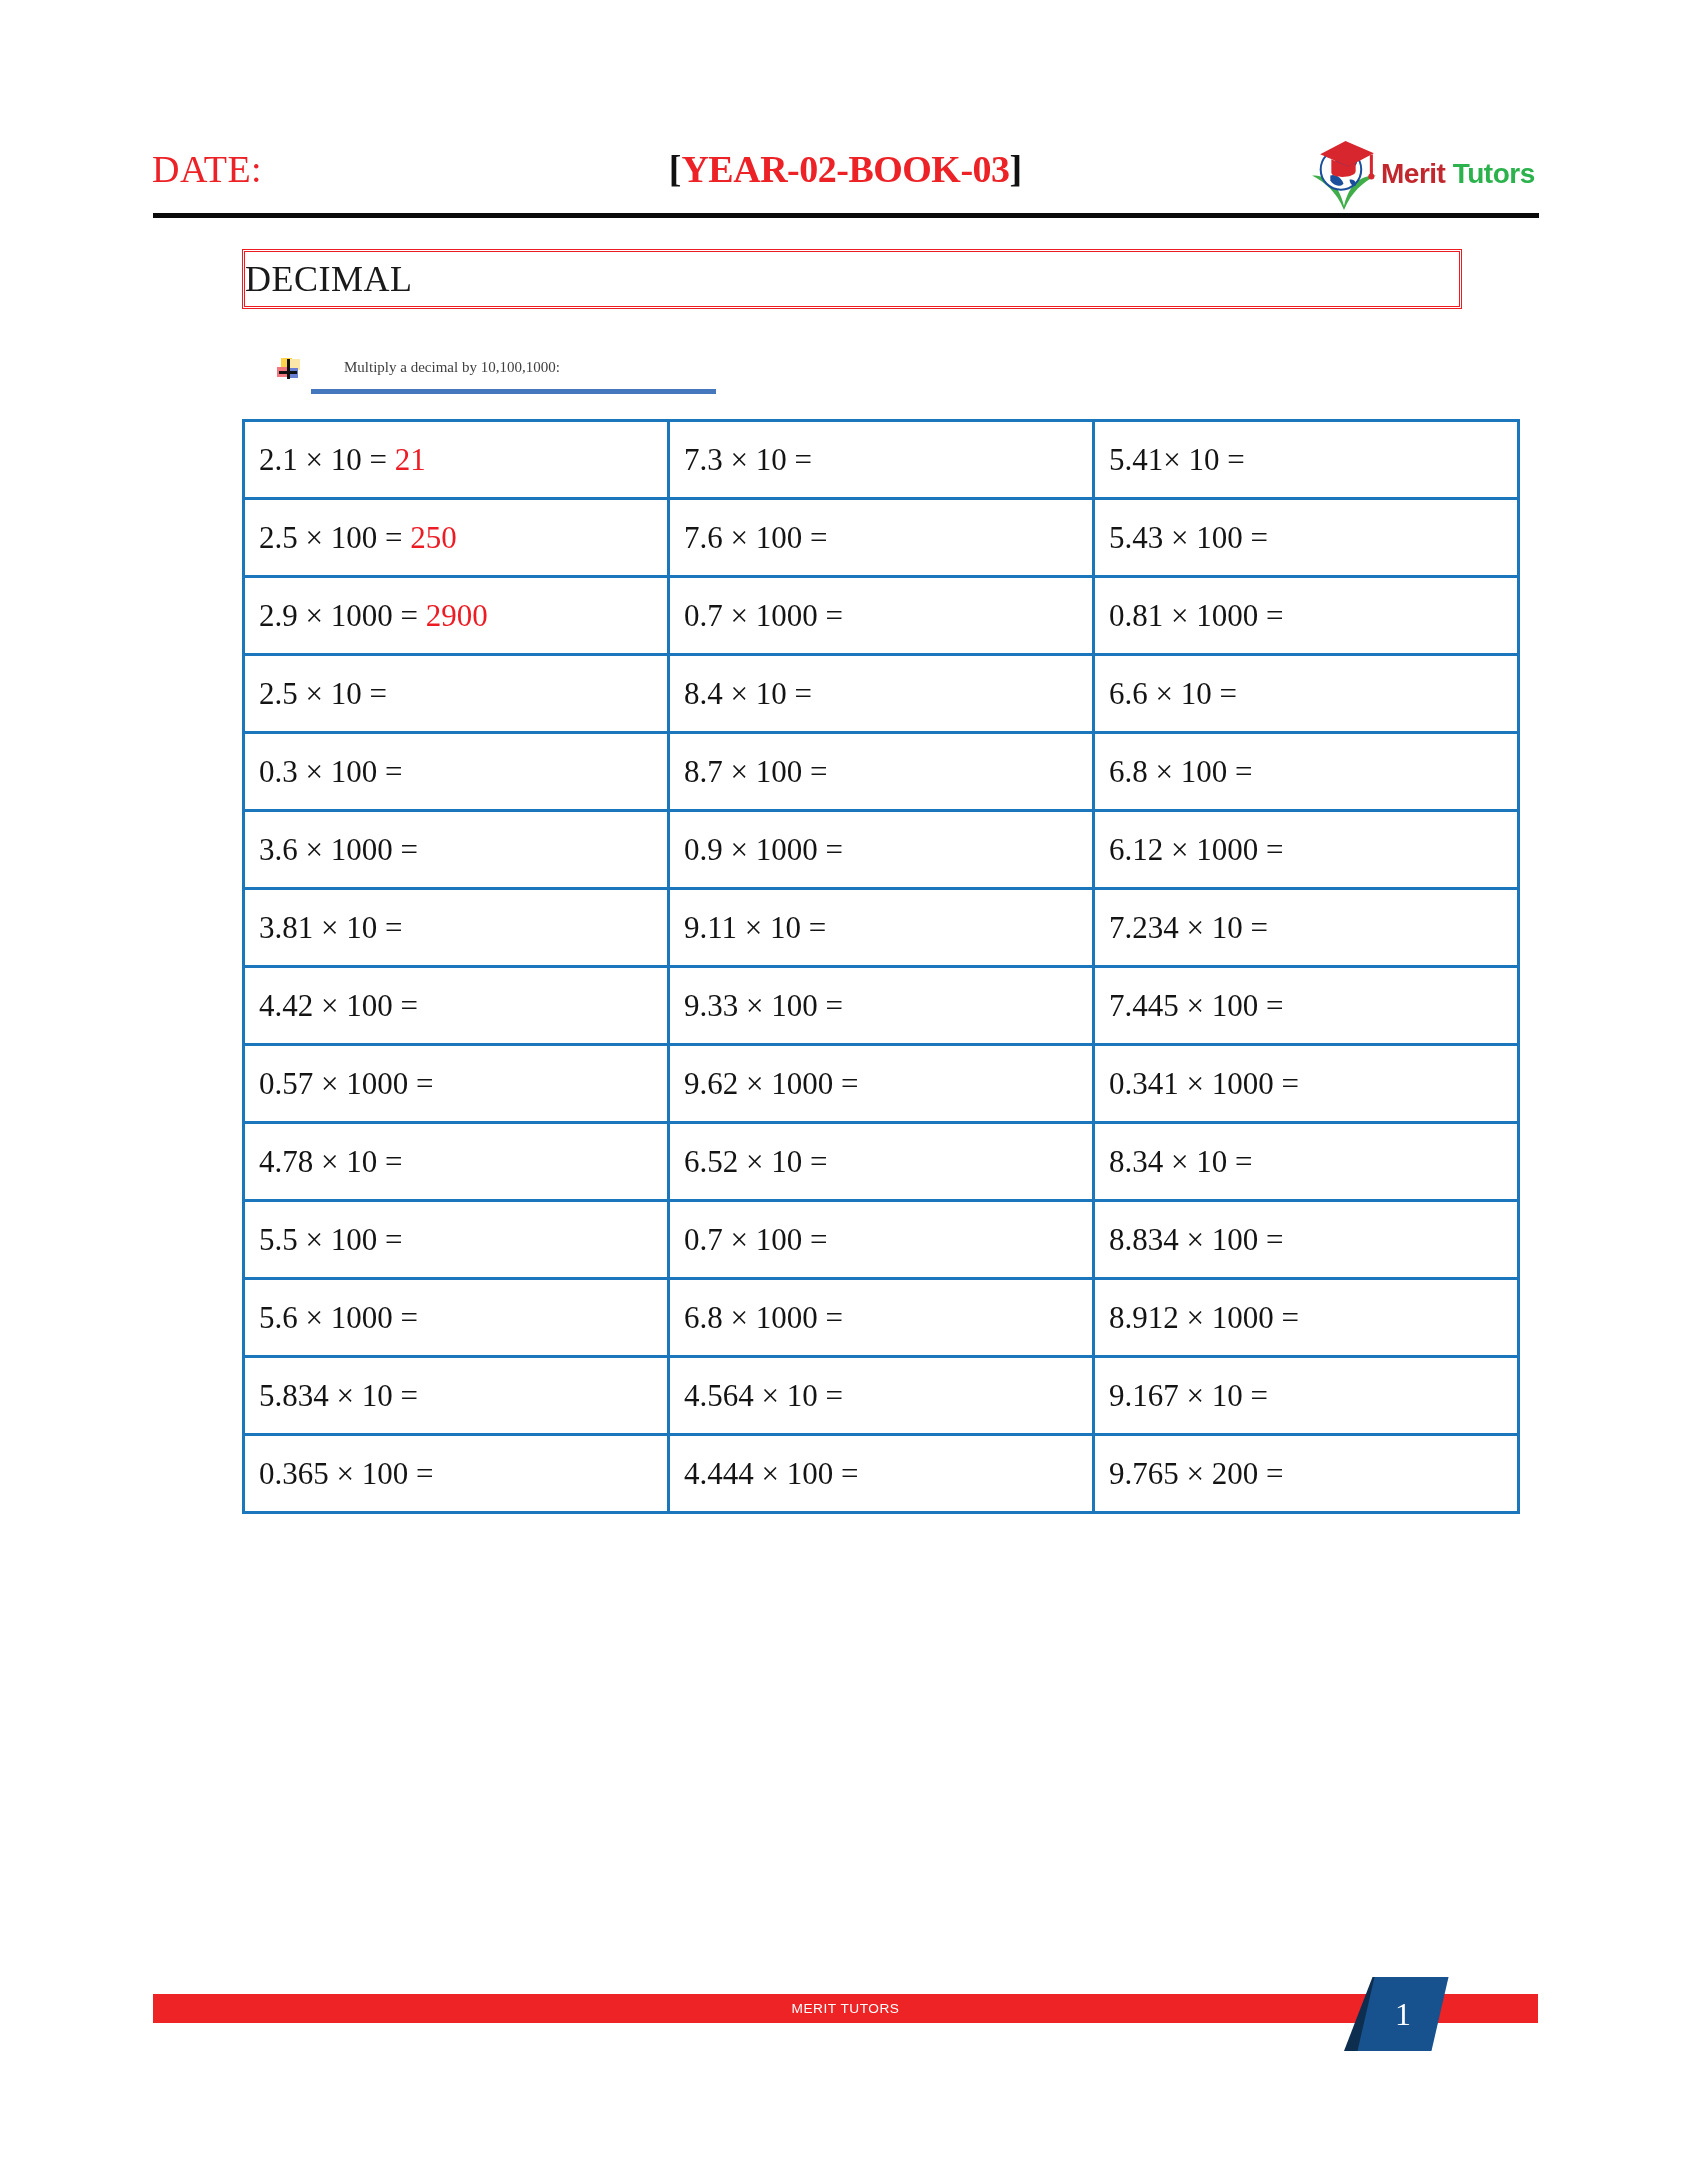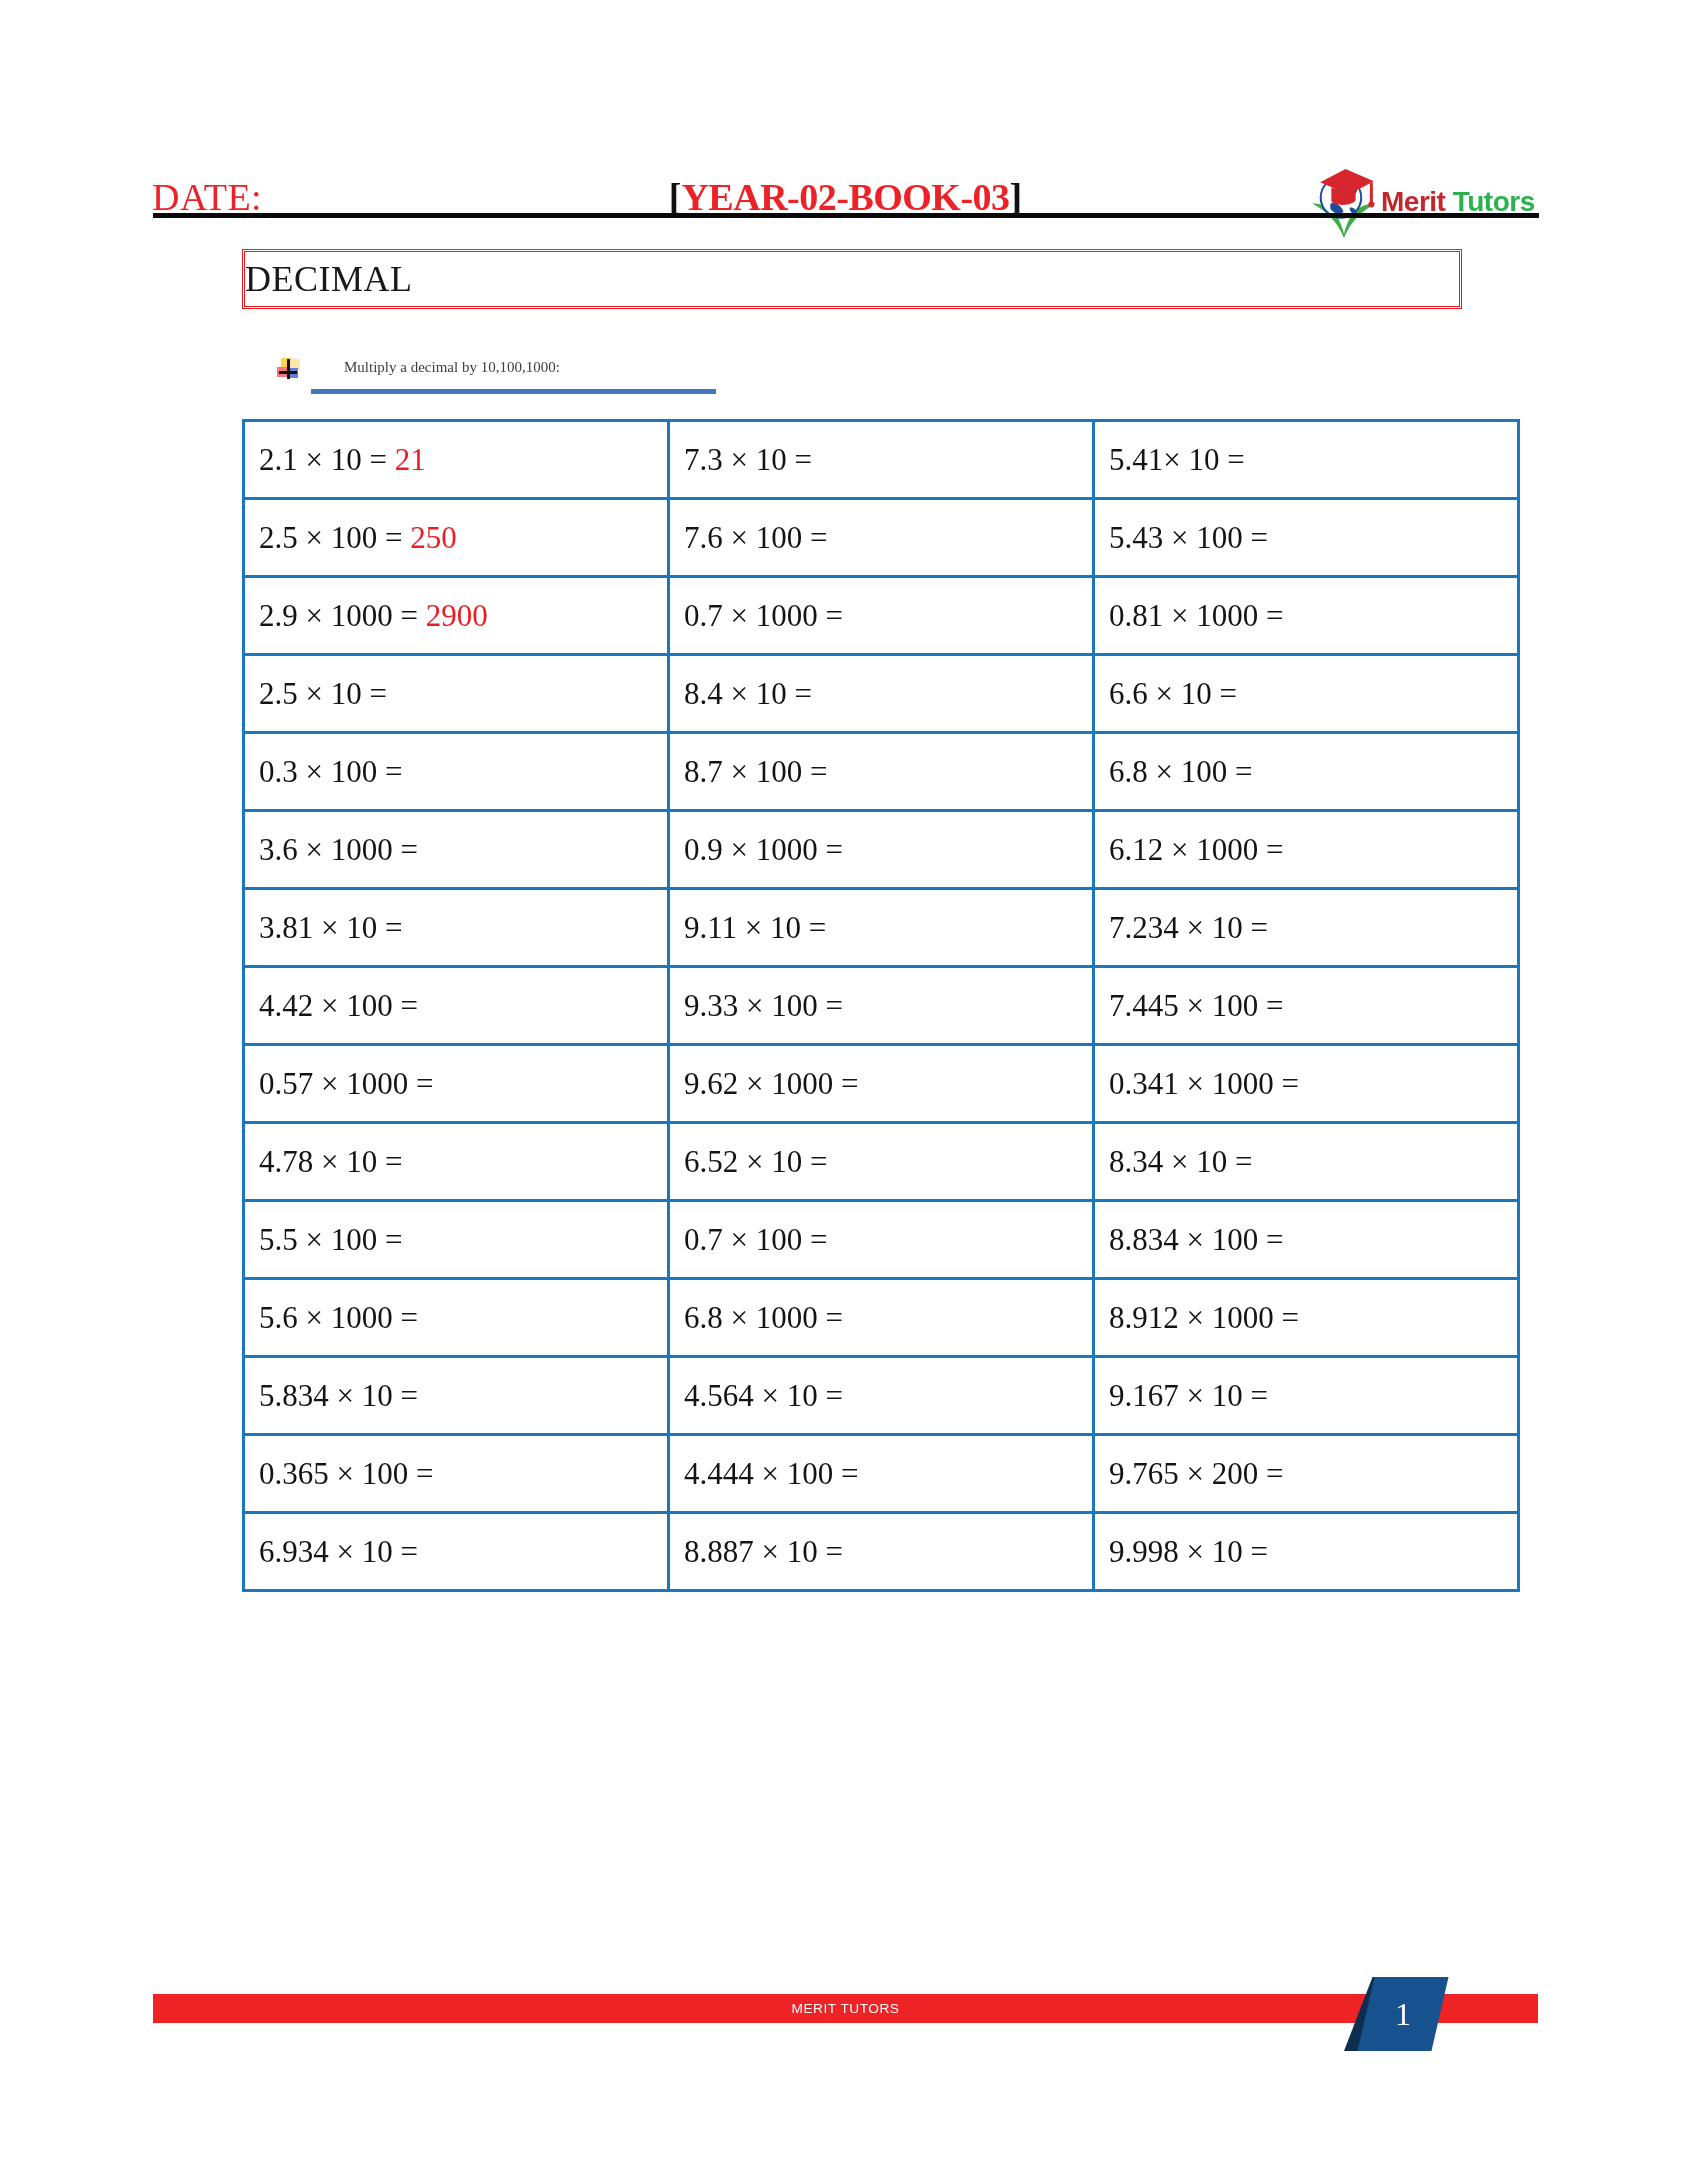--- a/index.html
+++ b/index.html
@@ -15,21 +15,20 @@
     overflow: hidden;
   }
 
   
   .header {
     position: absolute;
     left: 152px;
     top: 147px;
     width: 1387px;
     height: 66px;
-    margin-top: 28px;
   }
   .date-label {
     position: absolute;
     left: 0;
     top: 0;
     font-size: 38px;
     color: #EC2227;
     letter-spacing: 0.5px;
     white-space: nowrap;
   }
@@ -359,25 +358,20 @@
       <tr>
         <td class="c1"><span>5.834 × 10 =</span><span class="ans"></span></td>
         <td class="c2"><span>4.564 × 10 =</span><span class="ans"></span></td>
         <td class="c3"><span>9.167 × 10 =</span><span class="ans"></span></td>
       </tr>
       <tr>
         <td class="c1"><span>0.365 × 100 =</span><span class="ans"></span></td>
         <td class="c2"><span>4.444 × 100 =</span><span class="ans"></span></td>
         <td class="c3"><span>9.765 × 200 =</span><span class="ans"></span></td>
       </tr>
-      <tr>
-        <td class="c1"><span>6.934 × 10 =</span><span class="ans"></span></td>
-        <td class="c2"><span>8.887 × 10 =</span><span class="ans"></span></td>
-        <td class="c3"><span>9.998 × 10 =</span><span class="ans"></span></td>
-      </tr>
     </tbody>
 </table>
 
 <div class="footer-bar">
   <div class="footer-text">MERIT TUTORS</div>
 </div>
 <div class="page-badge-wrap">
   <div class="badge-shadow"></div>
   <div class="badge-main"></div>
   <div class="badge-number">1</div>

